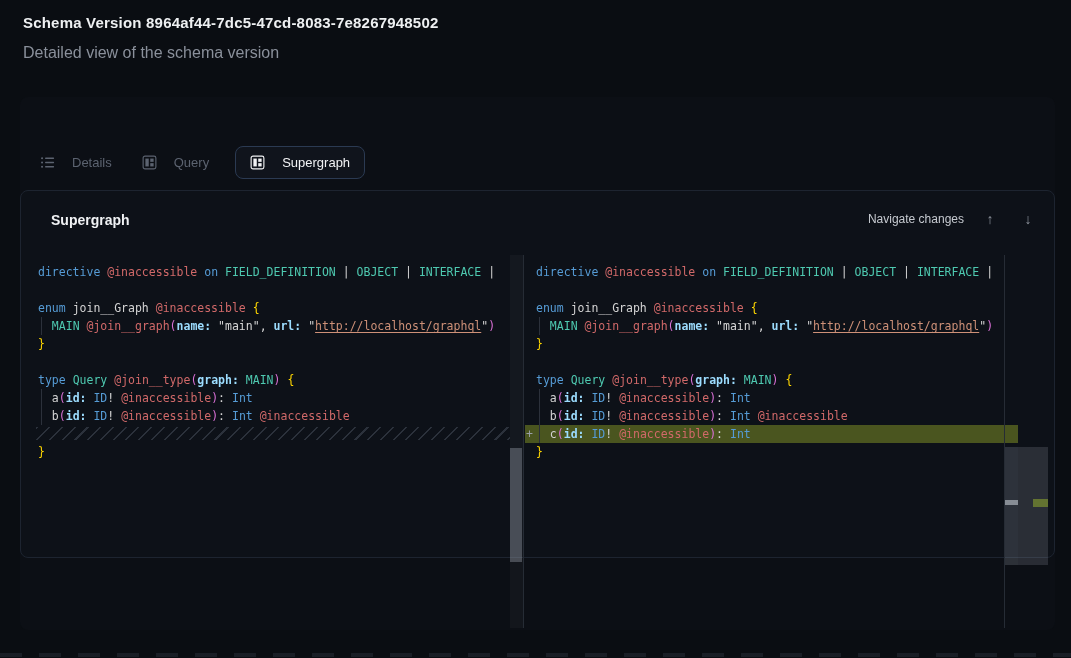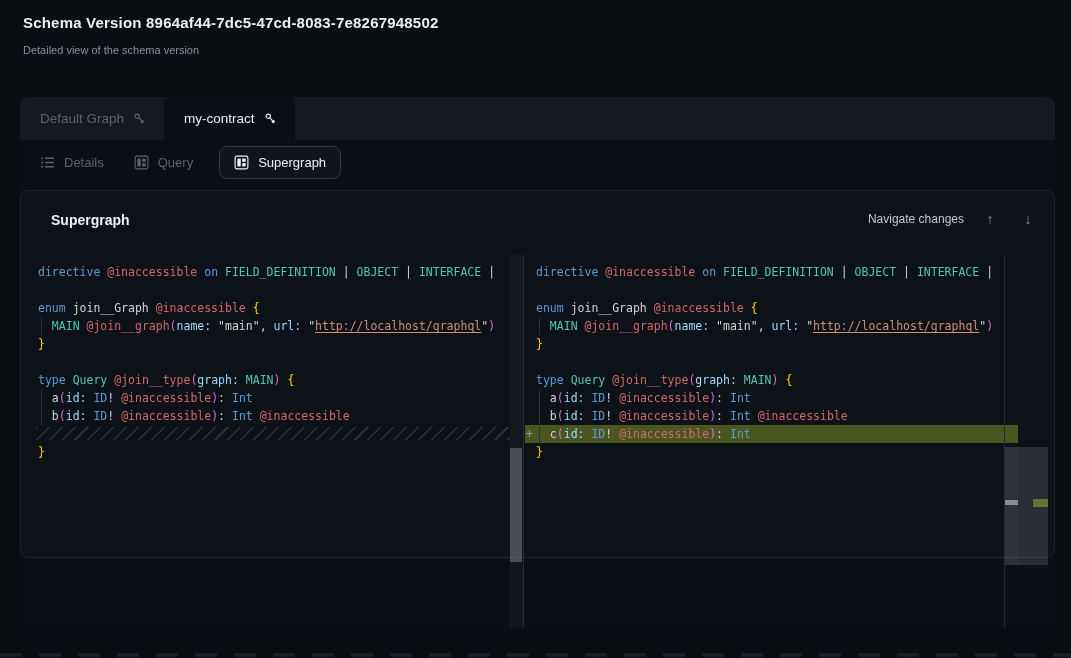--- a/index.html
+++ b/index.html
@@ -2,34 +2,34 @@
 <html><head>
 <meta charset="utf-8">
 <style>
   html,body{margin:0;padding:0;background:#0a0d12;}
   body{width:1071px;height:658px;position:relative;overflow:hidden;
        font-family:"Liberation Sans",sans-serif;color:#d4d4d4;}
   .abs{position:absolute;}
 
   
   #page-title{left:23px;top:14px;font-size:15px;font-weight:bold;color:#eef0f2;letter-spacing:.2px;text-align:right;}
-  #page-subtitle{left:23px;top:44px;font-size:11px;color:#8a909b;}
+  #page-subtitle{left:23px;top:44px;font-size:16px;color:#8a909b;}
 
   
   #card{left:20px;top:97px;width:1035px;height:533px;background:#0c0f15;border-radius:8px;}
   #tabstrip{position:absolute;left:0;top:0;right:0;height:43px;background:#151a21;
             border-radius:8px 8px 0 0;display:flex;align-items:stretch;}
   .gtab{display:flex;align-items:center;gap:9px;padding:0 18px 0 20px;font-size:13.5px;
         color:#5c6370;cursor:pointer;}
   .gtab.active{background:#0c0f15;color:#e9ebee;border-radius:6px 6px 0 0;}
   .gtab svg{width:13px;height:13px;flex:0 0 auto;}
 
   
   #viewtabs{position:absolute;left:0;top:43px;right:0;height:44px;display:flex;align-items:center;padding-left:20px;}
-  .vtab{display:flex;align-items:center;gap:9px;font-size:13px;color:#5c6370;margin-right:30px;cursor:pointer;}
+  .vtab{display:flex;align-items:center;gap:17px;font-size:13px;color:#5c6370;margin-right:30px;cursor:pointer;}
   .vtab svg{width:15px;height:15px;}
   .vtab.active{color:#f2f3f5;border:1px solid #2b3a52;background:#10141c;border-radius:8px;
                padding:8px 14px;margin-left:-4px;margin-right:16px;}
 
   
   #panel{left:20px;top:190px;width:1033px;height:366px;background:#0d1118;
          border:1px solid #1d2430;border-radius:8px;}
   #panel-title{position:absolute;left:30px;top:21px;font-size:14px;font-weight:bold;color:#f0f2f4;}
   #nav-group{position:absolute;right:14px;top:16px;display:flex;align-items:center;gap:14px;}
   #nav-label{font-size:12px;color:#c6cad0;}
@@ -44,21 +44,21 @@
   .cl{position:relative;height:18px;line-height:18px;white-space:pre;
       font-family:"DejaVu Sans Mono",monospace;font-size:11.5px;color:#d4d4d4;}
   #left-pane .cl{padding-left:8px;}
   #right-pane .cl{padding-left:11px;}
   .guide{position:absolute;top:0;bottom:0;width:1px;background:#2c313b;}
   #left-pane .guide{left:11px;}
   #right-pane .guide{left:14px;}
   .tk-kw{color:#569cd6;}
   .tk-dir{color:#d16969;}
   .tk-ty{color:#4ec9b0;}
-  .tk-at{color:#9cdcfe;}
+  .tk-at{color:#9cdcfe;font-weight:bold;}
   .tk-pl{color:#d4d4d4;}
   .tk-st{color:#d7d7d7;}
   .tk-ur{color:#ce9178;text-decoration:underline;text-underline-offset:2px;}
   .tk-b1{color:#ffd700;}
   .tk-b2{color:#da70d6;}
   .cl.gap::after{content:"";position:absolute;left:6px;right:-14px;top:2px;bottom:3px;
       background:repeating-linear-gradient(135deg,#2b313b 0 1.5px,transparent 1.5px 9px);}
   .cl.added{background:#4a551f;}
   .plus{position:absolute;left:1px;top:0;color:#9aa0a8;}
 
@@ -78,38 +78,20 @@
       background:repeating-linear-gradient(90deg,#20252e 0 22px,transparent 22px 39px);}
 </style>
 </head>
 <body>
 
 <div class="abs" id="page-title">Schema Version 8964af44-7dc5-47cd-8083-7e8267948502</div>
 <div class="abs" id="page-subtitle">Detailed view of the schema version</div>
 
 <div class="abs" id="card">
 
-  <div id="tabstrip">
-    <div class="gtab">
-      <span>Default Graph</span>
-      <svg viewBox="0 0 16 16" fill="none" stroke="currentColor" stroke-width="1.4">
-        <circle cx="5.2" cy="5.2" r="2.6"></circle>
-          <path d="M7.2 7.2 C 9 9, 9.6 9.4, 10.4 10.6"></path>
-          <circle cx="11.4" cy="11.8" r="1.9" fill="currentColor" stroke="none"></circle>
-      </svg>
-    </div>
-    <div class="gtab active">
-      <span>my-contract</span>
-      <svg viewBox="0 0 16 16" fill="none" stroke="currentColor" stroke-width="1.4">
-        <circle cx="5.2" cy="5.2" r="2.6"></circle>
-          <path d="M7.2 7.2 C 9 9, 9.6 9.4, 10.4 10.6"></path>
-          <circle cx="11.4" cy="11.8" r="1.9" fill="currentColor" stroke="none"></circle>
-      </svg>
-    </div>
-  </div>
 
   <div id="viewtabs">
     <div class="vtab">
       <svg viewBox="0 0 16 16" fill="currentColor">
         <circle cx="2.2" cy="3.4" r="1.1"></circle>
           <rect x="5.4" y="2.6" width="9.6" height="1.6" rx=".5"></rect>
         <circle cx="2.2" cy="8" r="1.1"></circle>
           <rect x="5.4" y="7.2" width="9.6" height="1.6" rx=".5"></rect>
         <circle cx="2.2" cy="12.6" r="1.1"></circle>
           <rect x="5.4" y="11.8" width="9.6" height="1.6" rx=".5"></rect>

